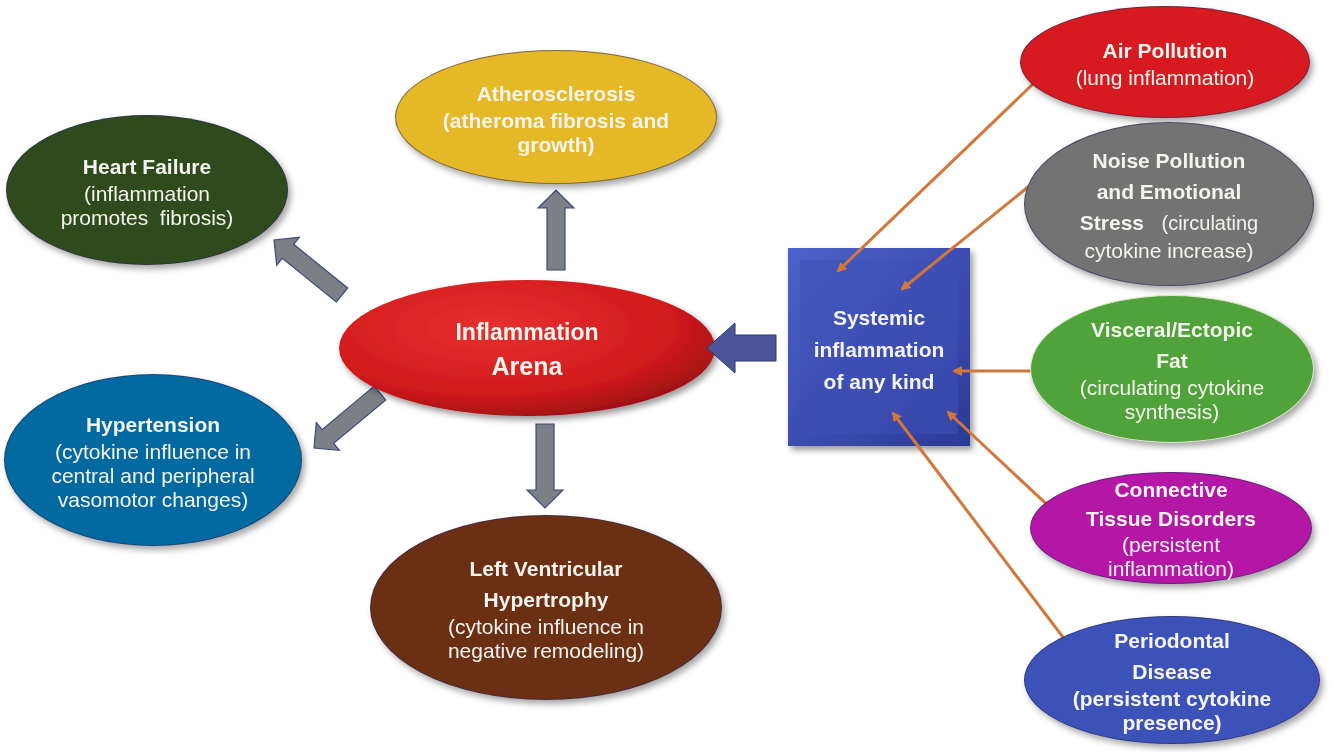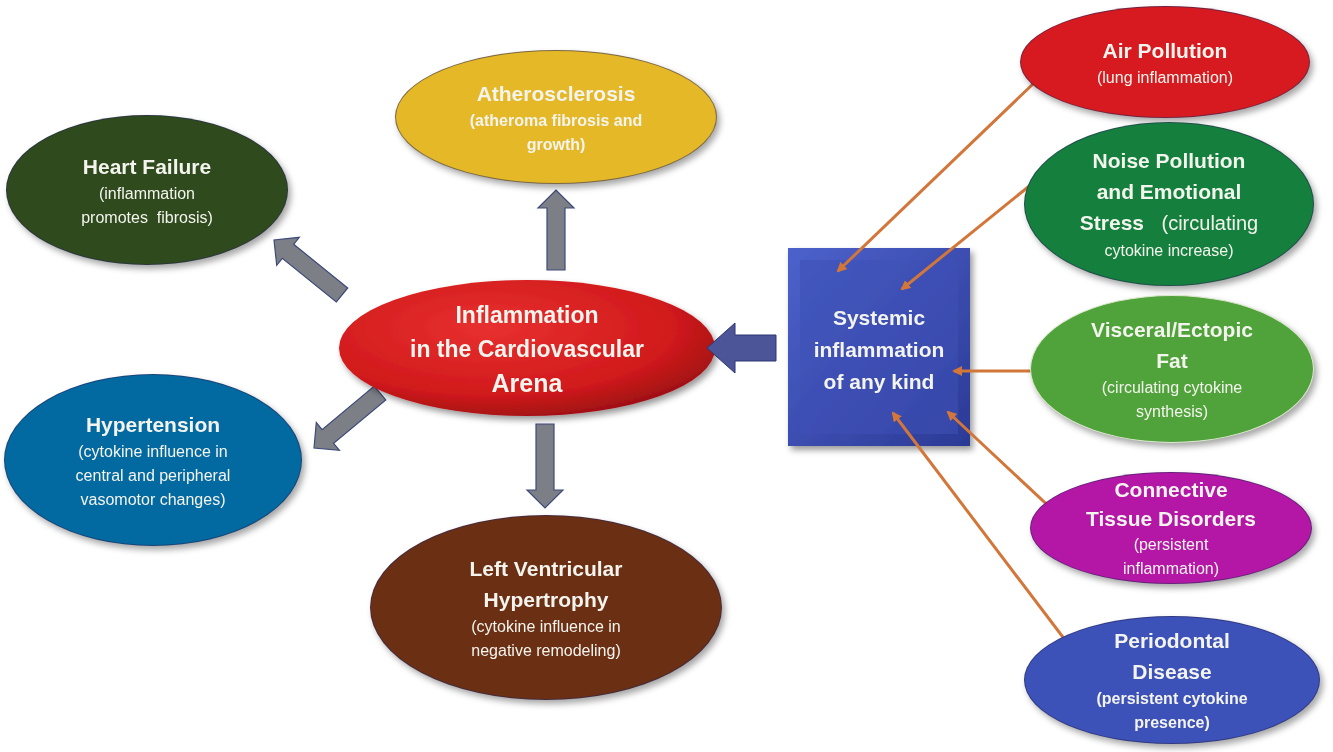--- a/index.html
+++ b/index.html
@@ -1,21 +1,21 @@
 <!DOCTYPE html>
 <html><head>
   <meta charset="utf-8">
   <style>
     html, body { margin: 0; padding: 0; background: #ffffff; }
     body { width: 1333px; height: 752px; position: relative; overflow: hidden; font-family: "Liberation Sans", "DejaVu Sans", sans-serif; }
     #canvas { position: absolute; left: 0; top: 0; }
     .node { position: absolute; display: flex; flex-direction: column; align-items: center; justify-content: center; text-align: center; color: #f4f4ee; box-sizing: border-box; }
     .ellipse { border-radius: 50%; border: 1.5px solid rgba(40,40,90,0.55); box-shadow: 3px 4px 6px rgba(0,0,0,0.35); }
     .title { font-weight: bold; font-size: 21px; line-height: 31px; }
-    .sub { font-size: 16px; line-height: 24px; }
+    .sub { font-size: 21px; line-height: 24px; }
     .sub.bold { font-weight: bold; }
     .inline-sub { font-size: 20px; font-weight: normal; }
   </style>
 </head>
 <body>
 
 <svg id="canvas" width="1333" height="752">
   <defs>
     <radialGradient id="centerGrad" cx="40%" cy="35%" r="70%">
       <stop offset="0%" stop-color="#e8302f"></stop>
@@ -56,21 +56,20 @@
       <line x1="1034" y1="83" x2="838" y2="271" stroke="#d2763a" stroke-width="3" marker-end="url(#orangeHead)"></line>
       <line x1="1033" y1="183" x2="902" y2="289" stroke="#d2763a" stroke-width="3" marker-end="url(#orangeHead)"></line>
       <line x1="1045" y1="371" x2="954" y2="371" stroke="#d2763a" stroke-width="3" marker-end="url(#orangeHead)"></line>
       <line x1="1071" y1="527" x2="948" y2="412" stroke="#d2763a" stroke-width="3" marker-end="url(#orangeHead)"></line>
       <line x1="1081" y1="661" x2="893" y2="413" stroke="#d2763a" stroke-width="3" marker-end="url(#orangeHead)"></line>
     </g>
 </svg>
 
 <div class="node" style="left:372px; top:290px; width:310px; height:118px;">
   <div class="title" style="font-size:23px; line-height:34px;">Inflammation</div>
-  <div class="title" style="font-size:23px; line-height:34px;">in the Cardiovascular</div>
   <div class="title" style="font-size:25px; line-height:34px;">Arena</div>
 </div>
 
 <div class="node" style="left:790px; top:290px; width:178px; height:120px;text-align:right;">
   <div class="title" style="line-height:32px;">Systemic</div>
   <div class="title" style="line-height:32px;">inflammation</div>
   <div class="title" style="line-height:32px;">of any kind</div>
 </div>
 
 <div class="node ellipse" style="left:6px; top:115px; width:282px; height:150px; background:#2f4a1d;">
@@ -97,21 +96,21 @@
   <div class="title">Hypertrophy</div>
   <div class="sub">(cytokine influence in</div>
   <div class="sub">negative remodeling)</div>
 </div>
 
 <div class="node ellipse" style="left:1020px; top:6px; width:290px; height:112px; background:#d71a1f;">
   <div class="title">Air Pollution</div>
   <div class="sub">(lung inflammation)</div>
 </div>
 
-<div class="node ellipse" style="left:1024px; top:122px; width:290px; height:164px; background:#15803d;">
+<div class="node ellipse" style="left:1024px; top:122px; width:290px; height:164px; background:#737373;">
   <div class="title">Noise Pollution</div>
   <div class="title">and Emotional</div>
   <div class="title">
     <span>Stress</span>&nbsp;&nbsp;
     <span class="inline-sub">(circulating</span>
   </div>
   <div class="sub">cytokine increase)</div>
 </div>
 
 <div class="node ellipse" style="left:1030px; top:295px; width:284px; height:148px; background:#4fa33a; border-color:#dfe8d0;">

